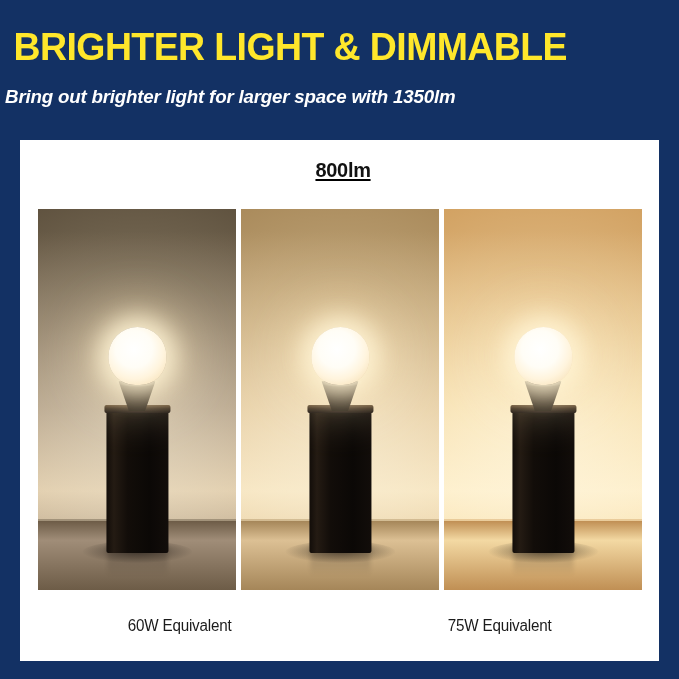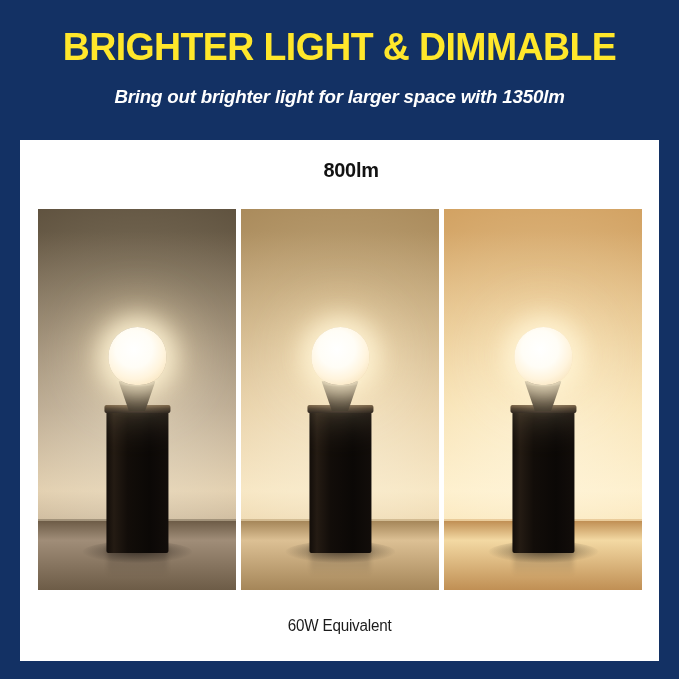--- a/index.html
+++ b/index.html
@@ -22,21 +22,20 @@
     box-sizing: border-box;
   }
 
   
   .header {
     position: absolute;
     left: 0;
     top: 0;
     width: 679px;
     height: 140px;
-    text-align: center;
     text-decoration: underline;
   }
 
   .headline {
     position: absolute;
     left: 0;
     top: 24px;
     width: 679px;
     font-size: 39px;
     line-height: 46px;
@@ -68,25 +67,26 @@
     left: 20px;
     top: 140px;
     width: 639px;
     height: 521px;
     background: #ffffff;
   }
 
   
   .lumen-row {
     position: absolute;
-    left: 12px;
+    left: 4px;
     top: 0;
     width: 639px;
     height: 60px;
     display: flex;
+    text-decoration: underline;
   }
   .lumen-cell {
     flex: 1 1 0;
     display: flex;
     align-items: center;
     justify-content: center;
   }
   .lumen-label {
     font-size: 21px;
     font-weight: bold;
@@ -333,16 +333,19 @@
         </div>
         <div class="watermark"></div>
       </div>
 
     </div>
 
     <div class="watt-row">
       <div class="watt-cell">
         <span class="watt-label">60W Equivalent</span>
       </div>
+      <div class="watt-cell">
+        <span class="watt-label">75W Equivalent</span>
+      </div>
     </div>
 
   </div>
 </div>
 
 </body></html>

